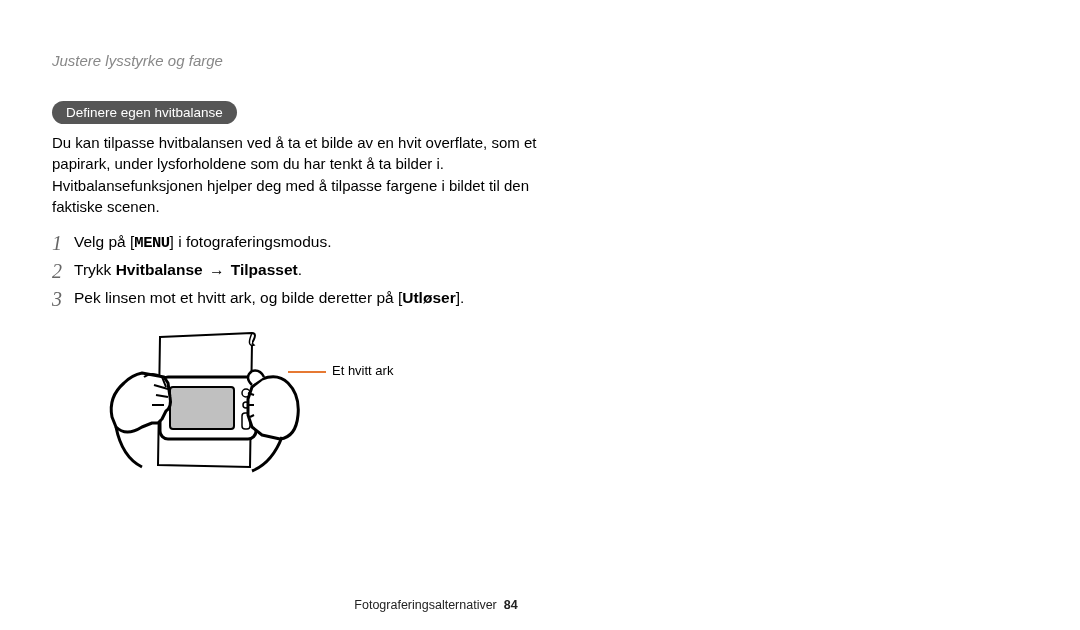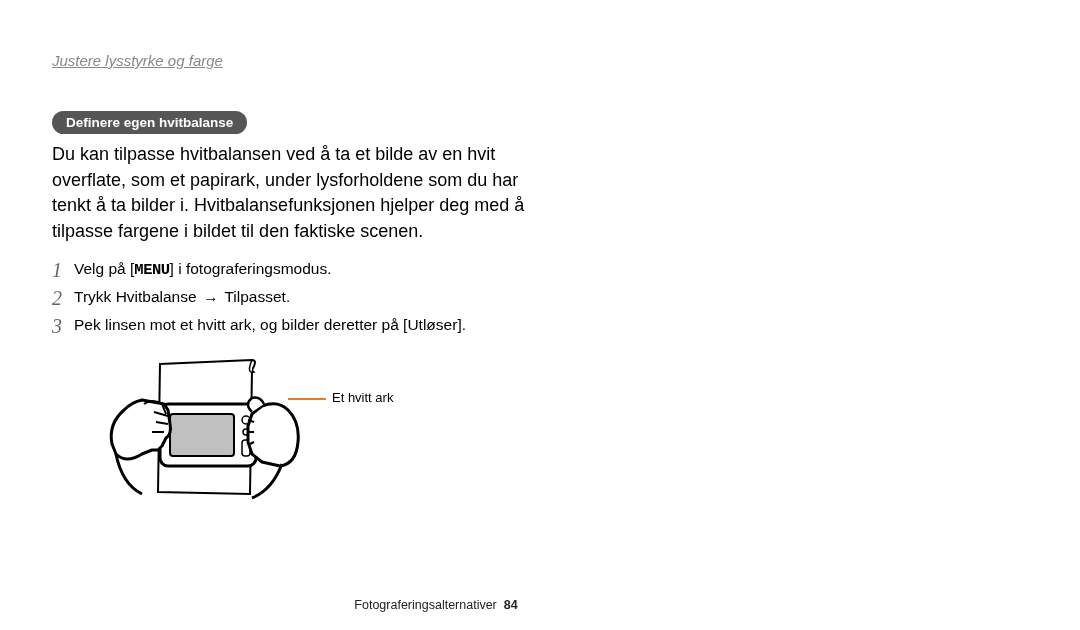--- a/index.html
+++ b/index.html
@@ -13,35 +13,34 @@
       height: 630px;
       background: #fff;
       color: #000;
       position: relative;
       padding: 52px 52px 0 52px;
     }
     .breadcrumb {
       color: #888;
       font-size: 15px;
       font-style: italic;
-      margin-bottom: 42px;
-      text-decoration: underline;
+      margin-bottom: 32px;
     }
     .section-header {
       display: inline-block;
       background: #565656;
       color: #fff;
       font-size: 13.5px;
-      font-weight: bold;
+      font-weight: normal;
       padding: 4px 14px 4px 14px;
       border-radius: 12px;
       margin-bottom: 8px;
     }
     .intro-text {
-      font-size: 18px;
+      font-size: 15px;
       line-height: 1.42;
       max-width: 510px;
       margin-bottom: 14px;
     }
     ol.steps {
       list-style: none;
       counter-reset: step;
       max-width: 700px;
     }
     ol.steps li {
@@ -64,21 +63,21 @@
     .step-text {
       flex: 1;
       font-size: 15.5px;
     }
     .menu-label {
       font-family: Liberation Mono, monospace;
       font-weight: 600;
       letter-spacing: -0.5px;
     }
     .bold {
-      font-weight: normal;
+      font-weight: bold;
     }
     .arrow {
       padding: 0 2px;
     }
     .illustration-block {
       position: relative;
       margin-top: 16px;
       margin-left: 50px;
       height: 180px;
       text-align: right;
@@ -136,21 +135,21 @@
   </li>
   <li>
     <span class="step-number">2</span>
     <span class="step-text">
       <span>Trykk </span><span class="bold">Hvitbalanse</span> <span class="arrow">→</span> <span class="bold">Tilpasset</span><span>.</span>
     </span>
   </li>
   <li>
     <span class="step-number">3</span>
     <span class="step-text">
-      <span>Pek linsen mot et hvitt ark, og bilder deretter på [</span><span class="bold">Utløser</span><span>].</span>
+      <span>Pek linsen mot et hvitt ark, og bilde deretter på [</span><span class="bold">Utløser</span><span>].</span>
     </span>
   </li>
 </ol>
 
 <div class="illustration-block">
   <svg class="camera-illustration" width="200" height="160" viewBox="0 0 200 160">
 
     <path d="M 58 10 L 150 6 Q 156 6 150 16 L 148 140 L 56 138 Z" fill="#fff" stroke="#000" stroke-width="2"></path>
     <path d="M 150 6 Q 144 20 152 18 L 150 16" fill="#fff" stroke="#000" stroke-width="1.5"></path>
 

